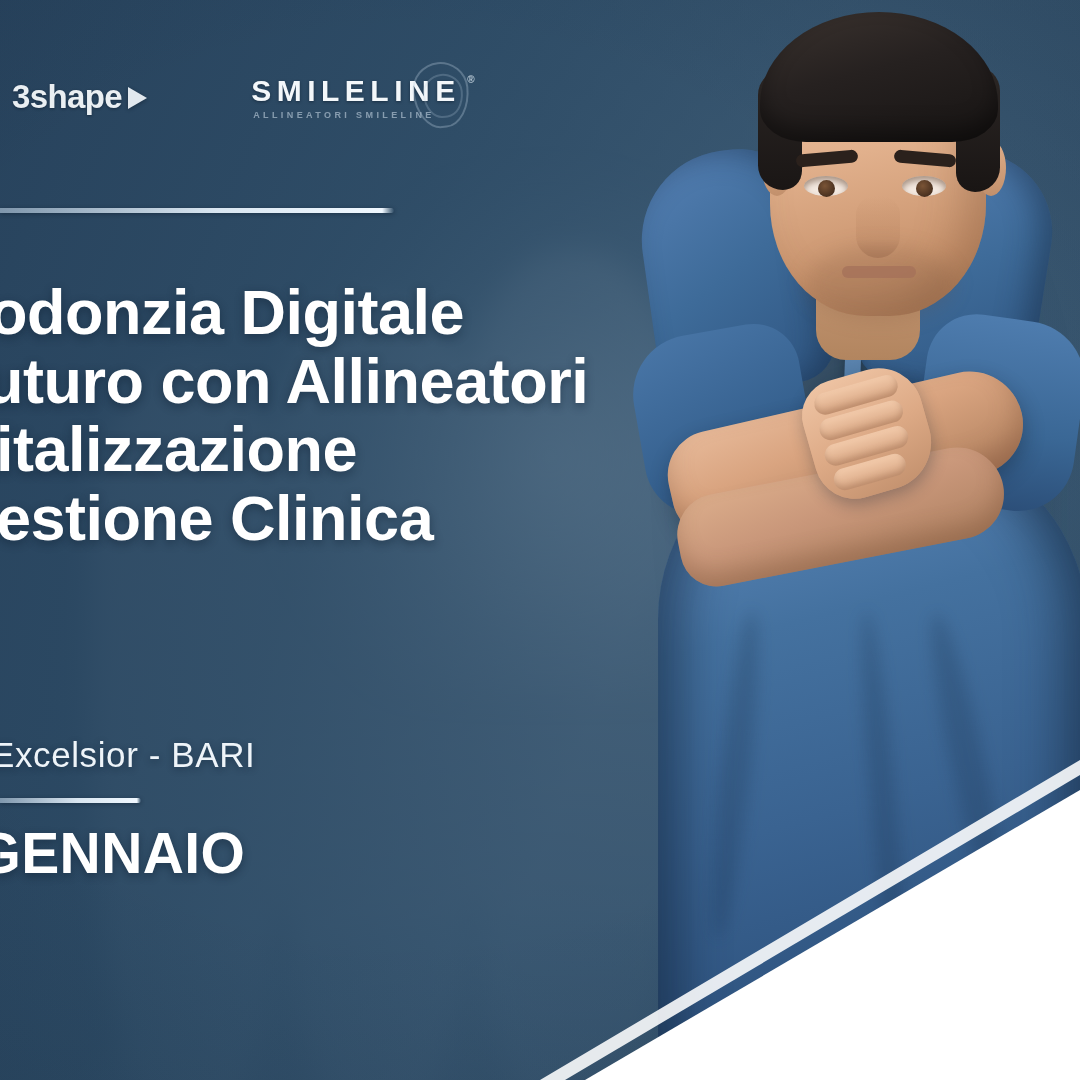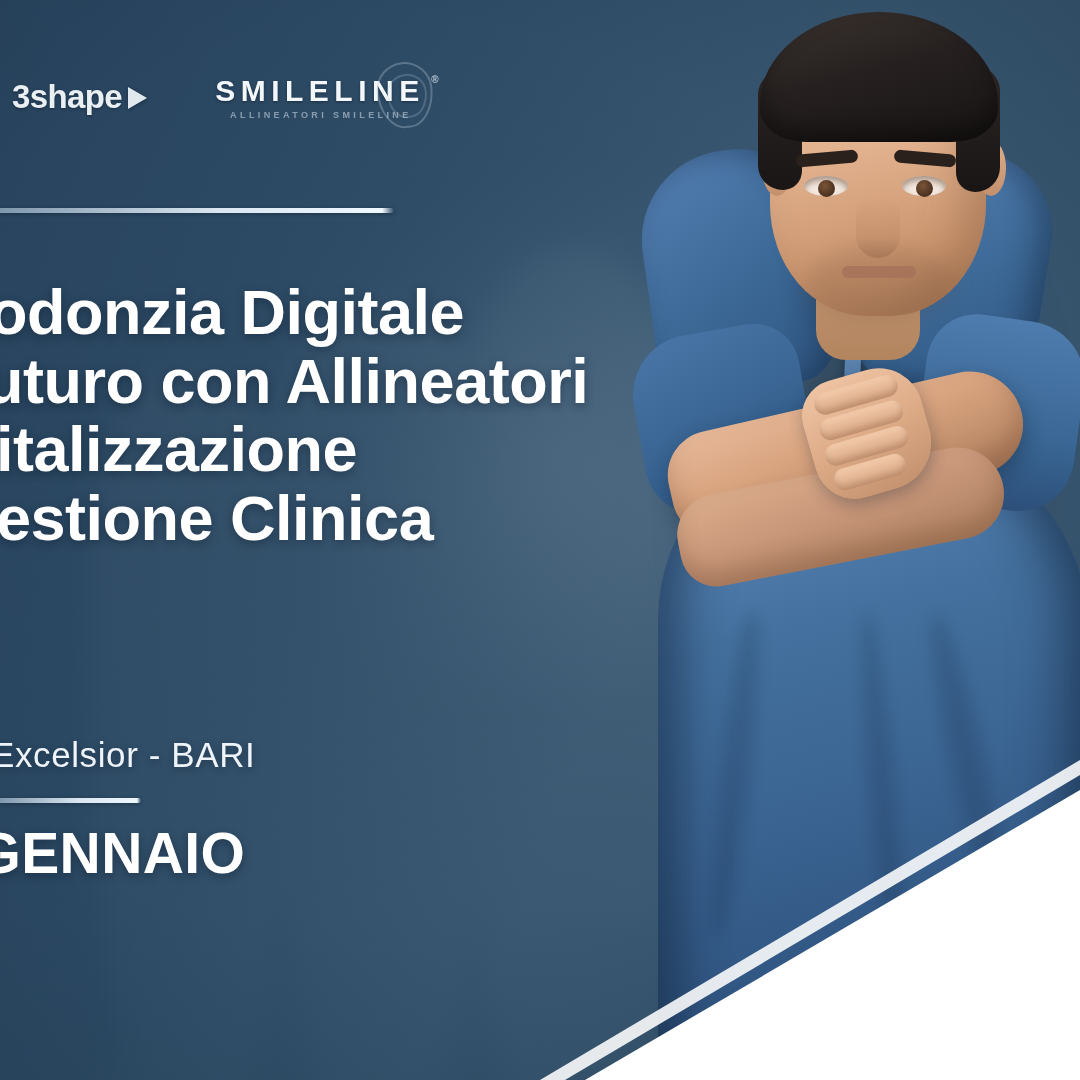--- a/index.html
+++ b/index.html
@@ -229,39 +229,39 @@
     background:#a4705a; border-radius:8px; opacity:.75;
   }
   .chin-shade {
     position:absolute; left:186px; top:246px; width:148px; height:74px;
     background:rgba(104,72,52,.18); border-radius:50%; filter:blur(10px);
   }
 
   
   .logos {
     position:absolute; left:0; top:74px;
-    display:flex; align-items:center; gap:68px;
+    display:flex; align-items:center; gap:104px;
     padding-left:12px;
   }
   .logo-3shape {
     display:flex; align-items:center; gap:4px;
     color:#f2f6f9;
     font-size:33px; font-weight:700; letter-spacing:-.6px;
     opacity:.96;
     text-shadow:0 1px 3px rgba(8,20,34,.5);
   }
   .logo-3shape .tri {
     display:inline-block; width:0; height:0;
     border-top:11px solid transparent;
     border-bottom:11px solid transparent;
     border-left:19px solid #e9eff4;
     margin-left:2px; margin-top:2px;
     filter:drop-shadow(0 1px 2px rgba(8,20,34,.5));
   }
-  .logo-smileline { position:relative; display:flex; flex-direction:column;align-items:center; }
+  .logo-smileline { position:relative; display:flex; flex-direction:column; }
   .logo-smileline .sl-main {
     color:#f3f7fa; font-size:30px; font-weight:700; letter-spacing:5.5px;
     text-shadow:0 1px 3px rgba(8,20,34,.5);
   }
   .logo-smileline .sl-sub {
     color:rgba(210,224,236,.55);
     font-size:9px; font-weight:700; letter-spacing:3.4px;
     margin-top:2px; margin-left:2px;
   }
   .logo-smileline .sl-tooth {

